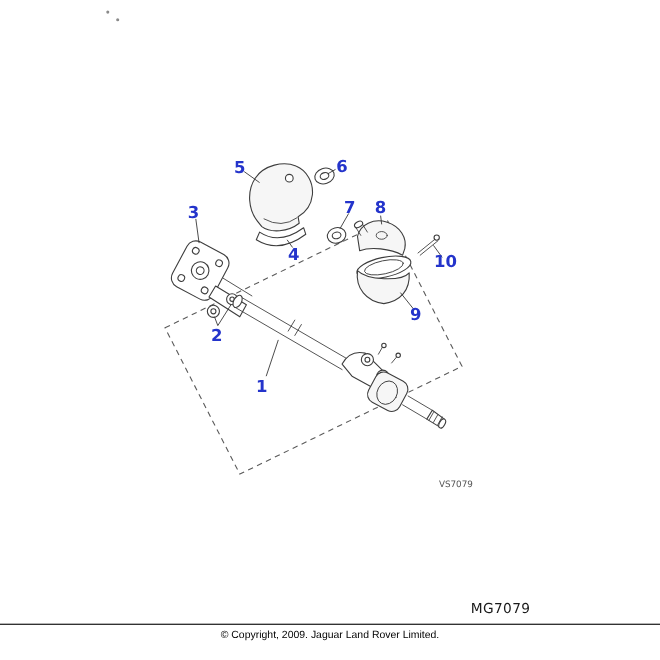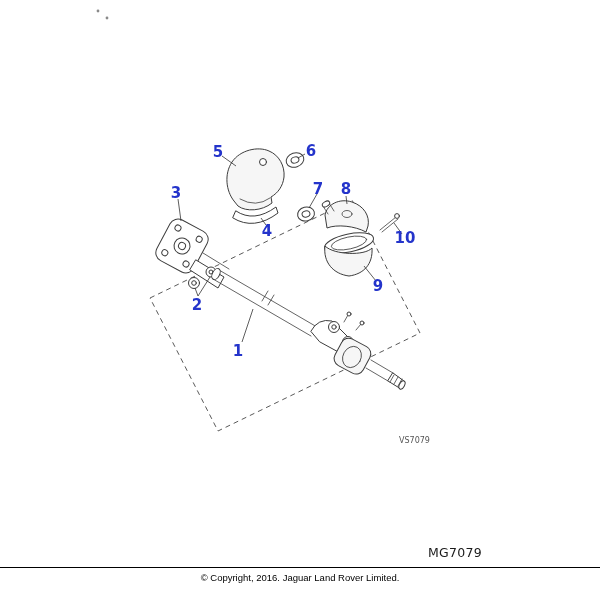--- a/index.html
+++ b/index.html
@@ -158,15 +158,15 @@
       <text class="callout" x="378" y="291">9</text>
       <text class="callout" x="405" y="243">10</text>
     </g>
 
     <text class="ref-small" x="399" y="443">VS7079</text>
 
     <text class="fig-code" x="428" y="557">MG7079</text>
   </svg>
 
   <div class="footer-rule"></div>
-  <div class="footer-copy">© Copyright, 2016. Jaguar Land Rover Limited.</div>
+  <div class="footer-copy">© Copyright, 2009. Jaguar Land Rover Limited.</div>
 
 </div>
 
 </body></html>

